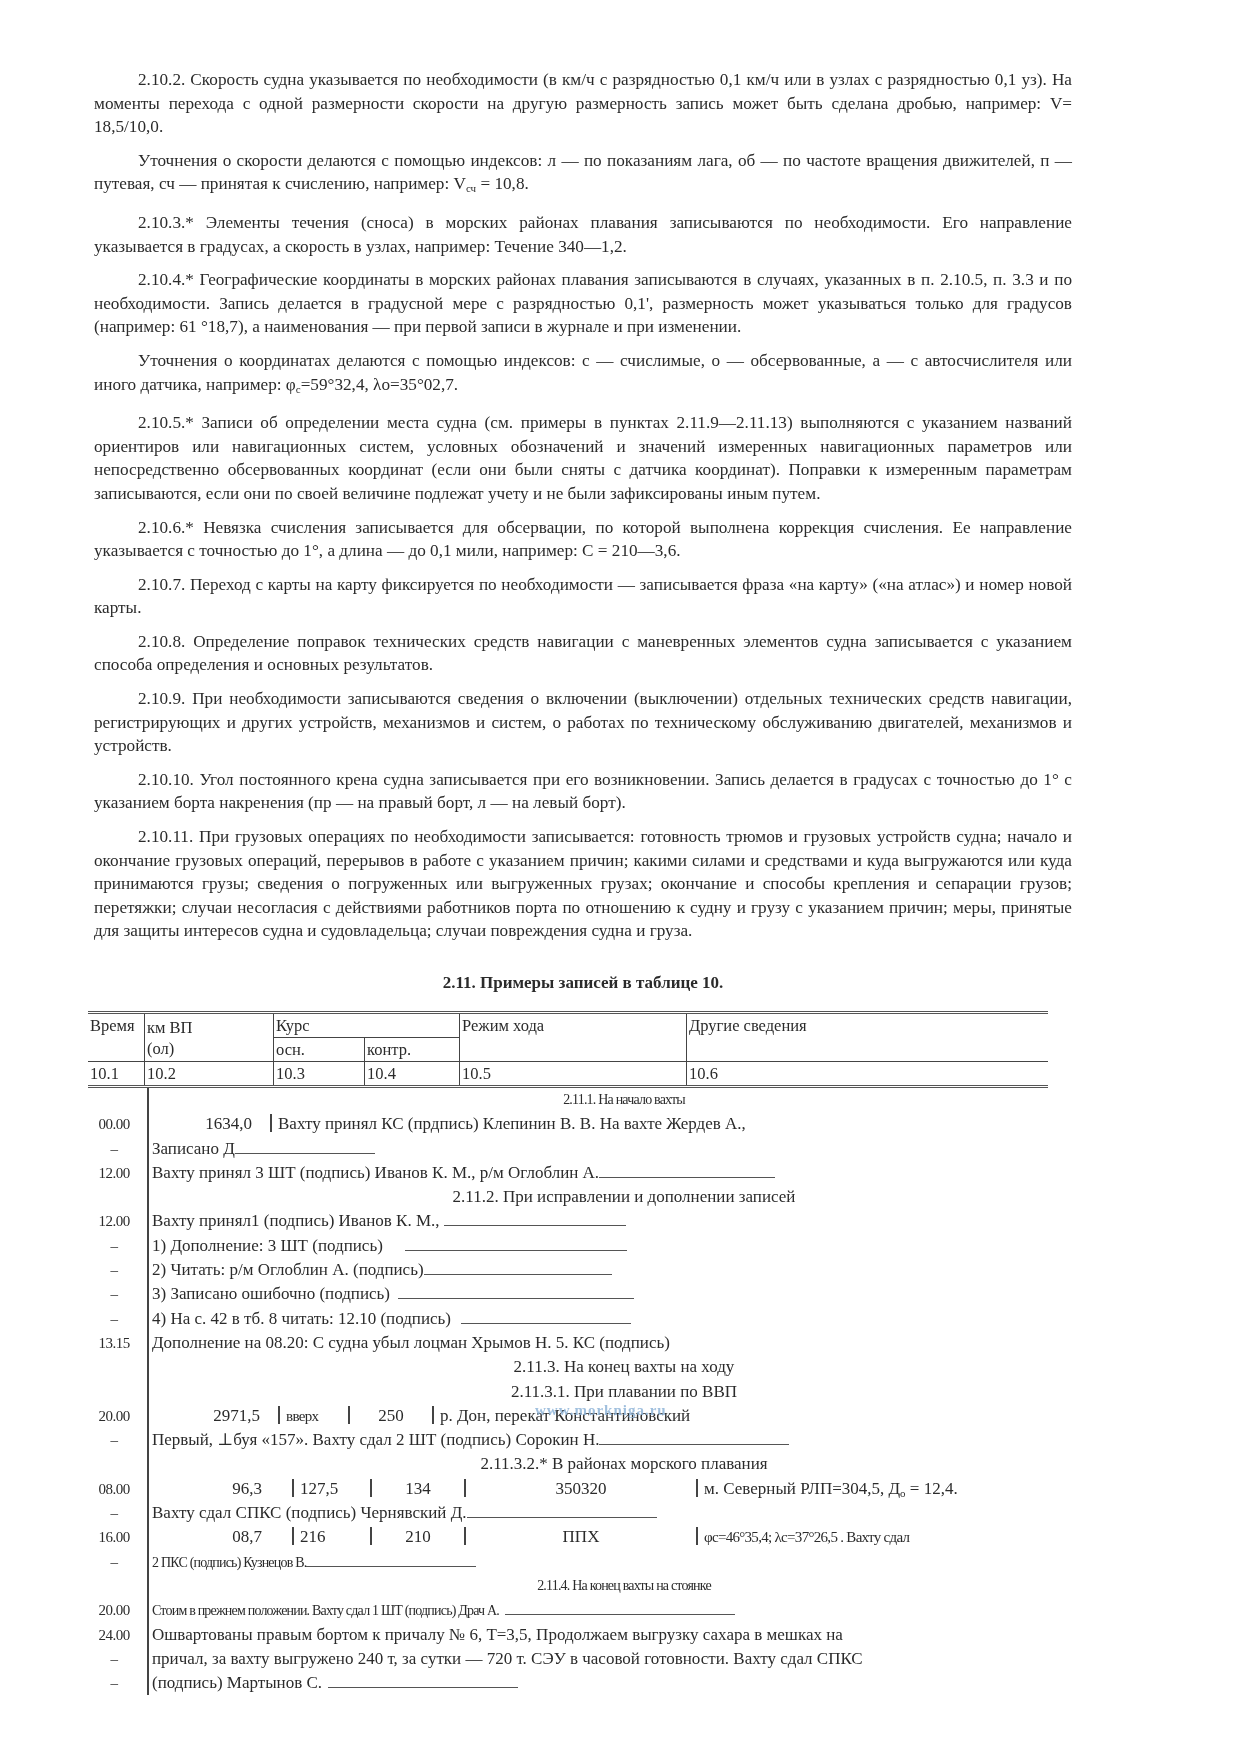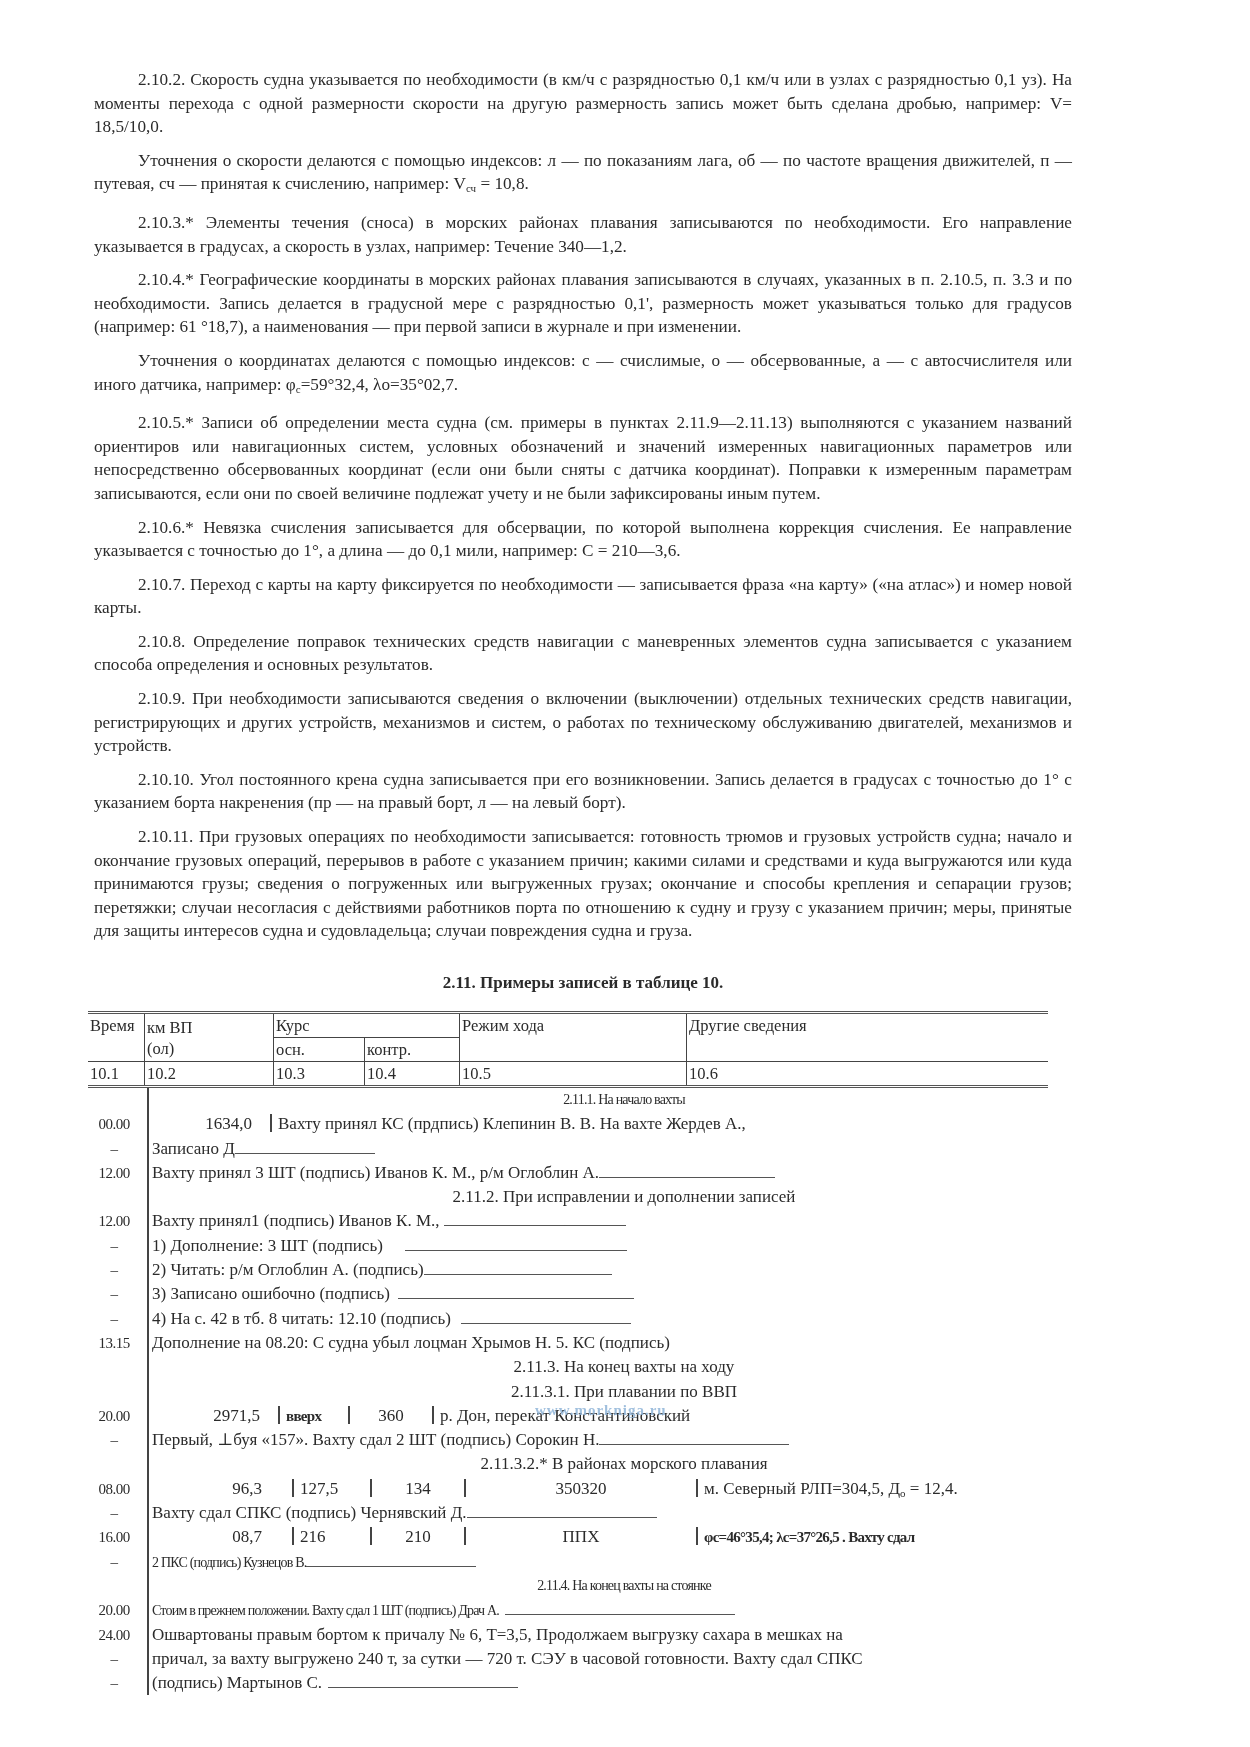--- a/index.html
+++ b/index.html
@@ -19,21 +19,21 @@
   .bb { border-bottom: 1.5px solid #444; }
 
   .log { position: relative; width: 960px; margin-left: 4px; font-size: 17px; }
   .log .vline { position: absolute; left: 59px; top: 0; bottom: 0; border-left: 2px solid #444; }
   .row { display: flex; height: 24.3px; line-height: 24.3px; }
   .row .t { width: 52px; text-align: center; font-size: 15px; letter-spacing: -0.5px; }
   .row .c { padding-left: 12px; white-space: nowrap; flex: 1; position: relative; }
   .row.center .c { text-align: center; padding-left: 60px; }
   .blank { display: inline-block; border-bottom: 1.5px solid #555; height: 16px; vertical-align: baseline; }
   .pipe { display: inline-block; width: 2px; height: 18px; background: #444; vertical-align: -3px; margin: 0 6px; }
-  .narrow { font-size: 15px; letter-spacing: -0.7px; font-weight: bold; }
+  .narrow { font-size: 15px; letter-spacing: -0.7px; }
   .tiny { font-size: 14px; letter-spacing: -0.8px; }
   .watermark { position: absolute; left: 535px; top: 1402px; color: #8fb4d8; font-weight: bold;
                font-size: 15px; letter-spacing: 1px; opacity: .85; }
 </style>
 </head>
 <body>
 
 <div class="page">
 
   <p class="para indent">2.10.2. Скорость судна указывается по необходимости (в км/ч с разрядностью 0,1 км/ч или в узлах с разрядностью 0,1 уз). На моменты перехода с одной размерности скорости на другую размерность запись может быть сделана дробью, например: V= 18,5/10,0.</p>
@@ -131,21 +131,21 @@
         <span class="t"></span>
         <span class="c">2.11.3. На конец вахты на ходу</span>
       </div>
     <div class="row center">
         <span class="t"></span>
         <span class="c">2.11.3.1. При плавании по ВВП</span>
       </div>
     <div class="row">
       <span class="t">20.00</span>
       <span class="c">
-        <span style="display:inline-block;width:108px;text-align:right">2971,5</span><span class="pipe" style="margin-left:18px"></span><span class="narrow" style="display:inline-block;width:56px">вверх</span><span class="pipe"></span><span style="display:inline-block;width:70px;text-align:center">360</span><span class="pipe"></span><span>р. Дон, перекат Константиновский</span>
+        <span style="display:inline-block;width:108px;text-align:right">2971,5</span><span class="pipe" style="margin-left:18px"></span><span class="narrow" style="display:inline-block;width:56px">вверх</span><span class="pipe"></span><span style="display:inline-block;width:70px;text-align:center">250</span><span class="pipe"></span><span>р. Дон, перекат Константиновский</span>
       </span>
     </div>
     <div class="row">
       <span class="t">–</span>
       <span class="c"><span>Первый, ⊥буя «157». Вахту сдал 2 ШТ (подпись) Сорокин Н.</span><span class="blank" style="width:190px"></span></span>
     </div>
     <div class="row center">
         <span class="t"></span>
         <span class="c">2.11.3.2.* В районах морского плавания</span>
       </div>

